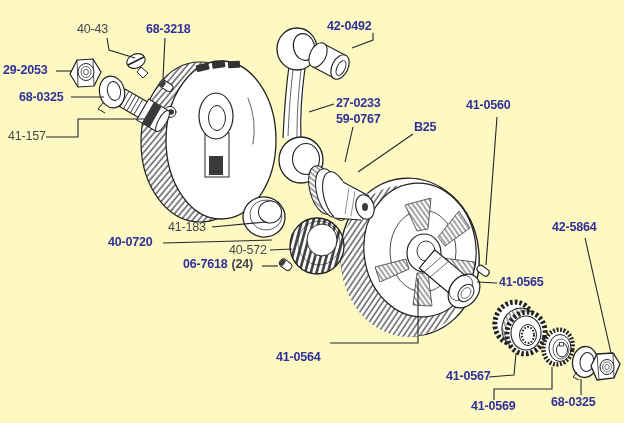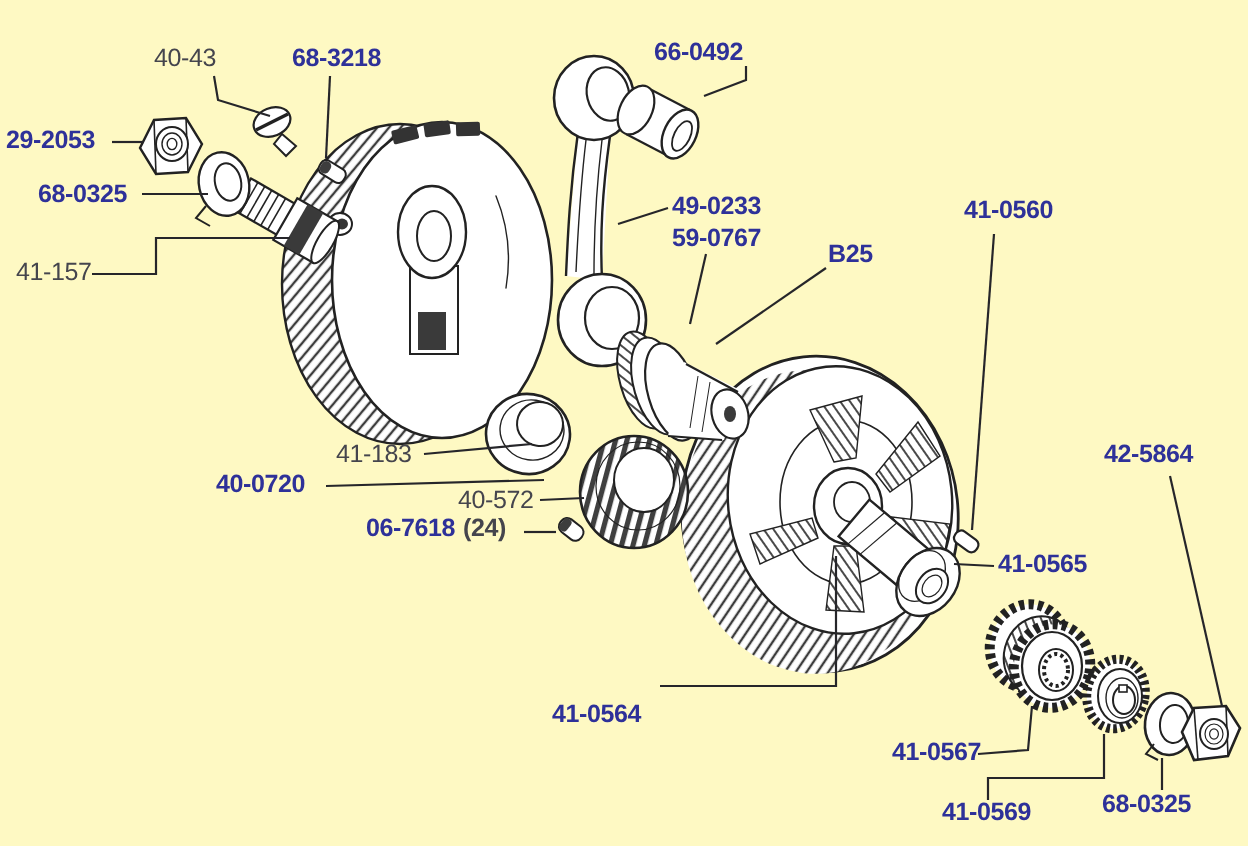--- a/index.html
+++ b/index.html
@@ -222,25 +222,25 @@
     <polyline points="494,400 494,389 552,389 552,367"></polyline>
     <polyline points="581,395 581,379"></polyline>
   </g>
 </svg>
 
 <div class="lbl dark" style="left:77px;top:22px">40-43</div>
 <div class="lbl" style="left:146px;top:22px">68-3218</div>
 <div class="lbl" style="left:3px;top:63px">29-2053</div>
 <div class="lbl" style="left:19px;top:90px">68-0325</div>
 <div class="lbl dark" style="left:8px;top:129px">41-157</div>
-<div class="lbl" style="left:327px;top:19px">66-0492</div>
-<div class="lbl" style="left:336px;top:96px">49-0233</div>
+<div class="lbl" style="left:327px;top:19px">42-0492</div>
+<div class="lbl" style="left:336px;top:96px">27-0233</div>
 <div class="lbl" style="left:336px;top:112px">59-0767</div>
 <div class="lbl" style="left:414px;top:120px">B25</div>
-<div class="lbl" style="left:482px;top:98px">41-0560</div>
+<div class="lbl" style="left:466px;top:98px">41-0560</div>
 <div class="lbl dark" style="left:168px;top:220px">41-183</div>
 <div class="lbl" style="left:108px;top:235px">40-0720</div>
 <div class="lbl dark" style="left:229px;top:243px">40-572</div>
 <div class="lbl" style="left:183px;top:257px"><span>06-7618</span><span class="qty">(24)</span></div>
 <div class="lbl" style="left:552px;top:220px">42-5864</div>
 <div class="lbl" style="left:499px;top:275px">41-0565</div>
 <div class="lbl" style="left:276px;top:350px">41-0564</div>
 <div class="lbl" style="left:446px;top:369px">41-0567</div>
 <div class="lbl" style="left:471px;top:399px">41-0569</div>
 <div class="lbl" style="left:551px;top:395px">68-0325</div>

